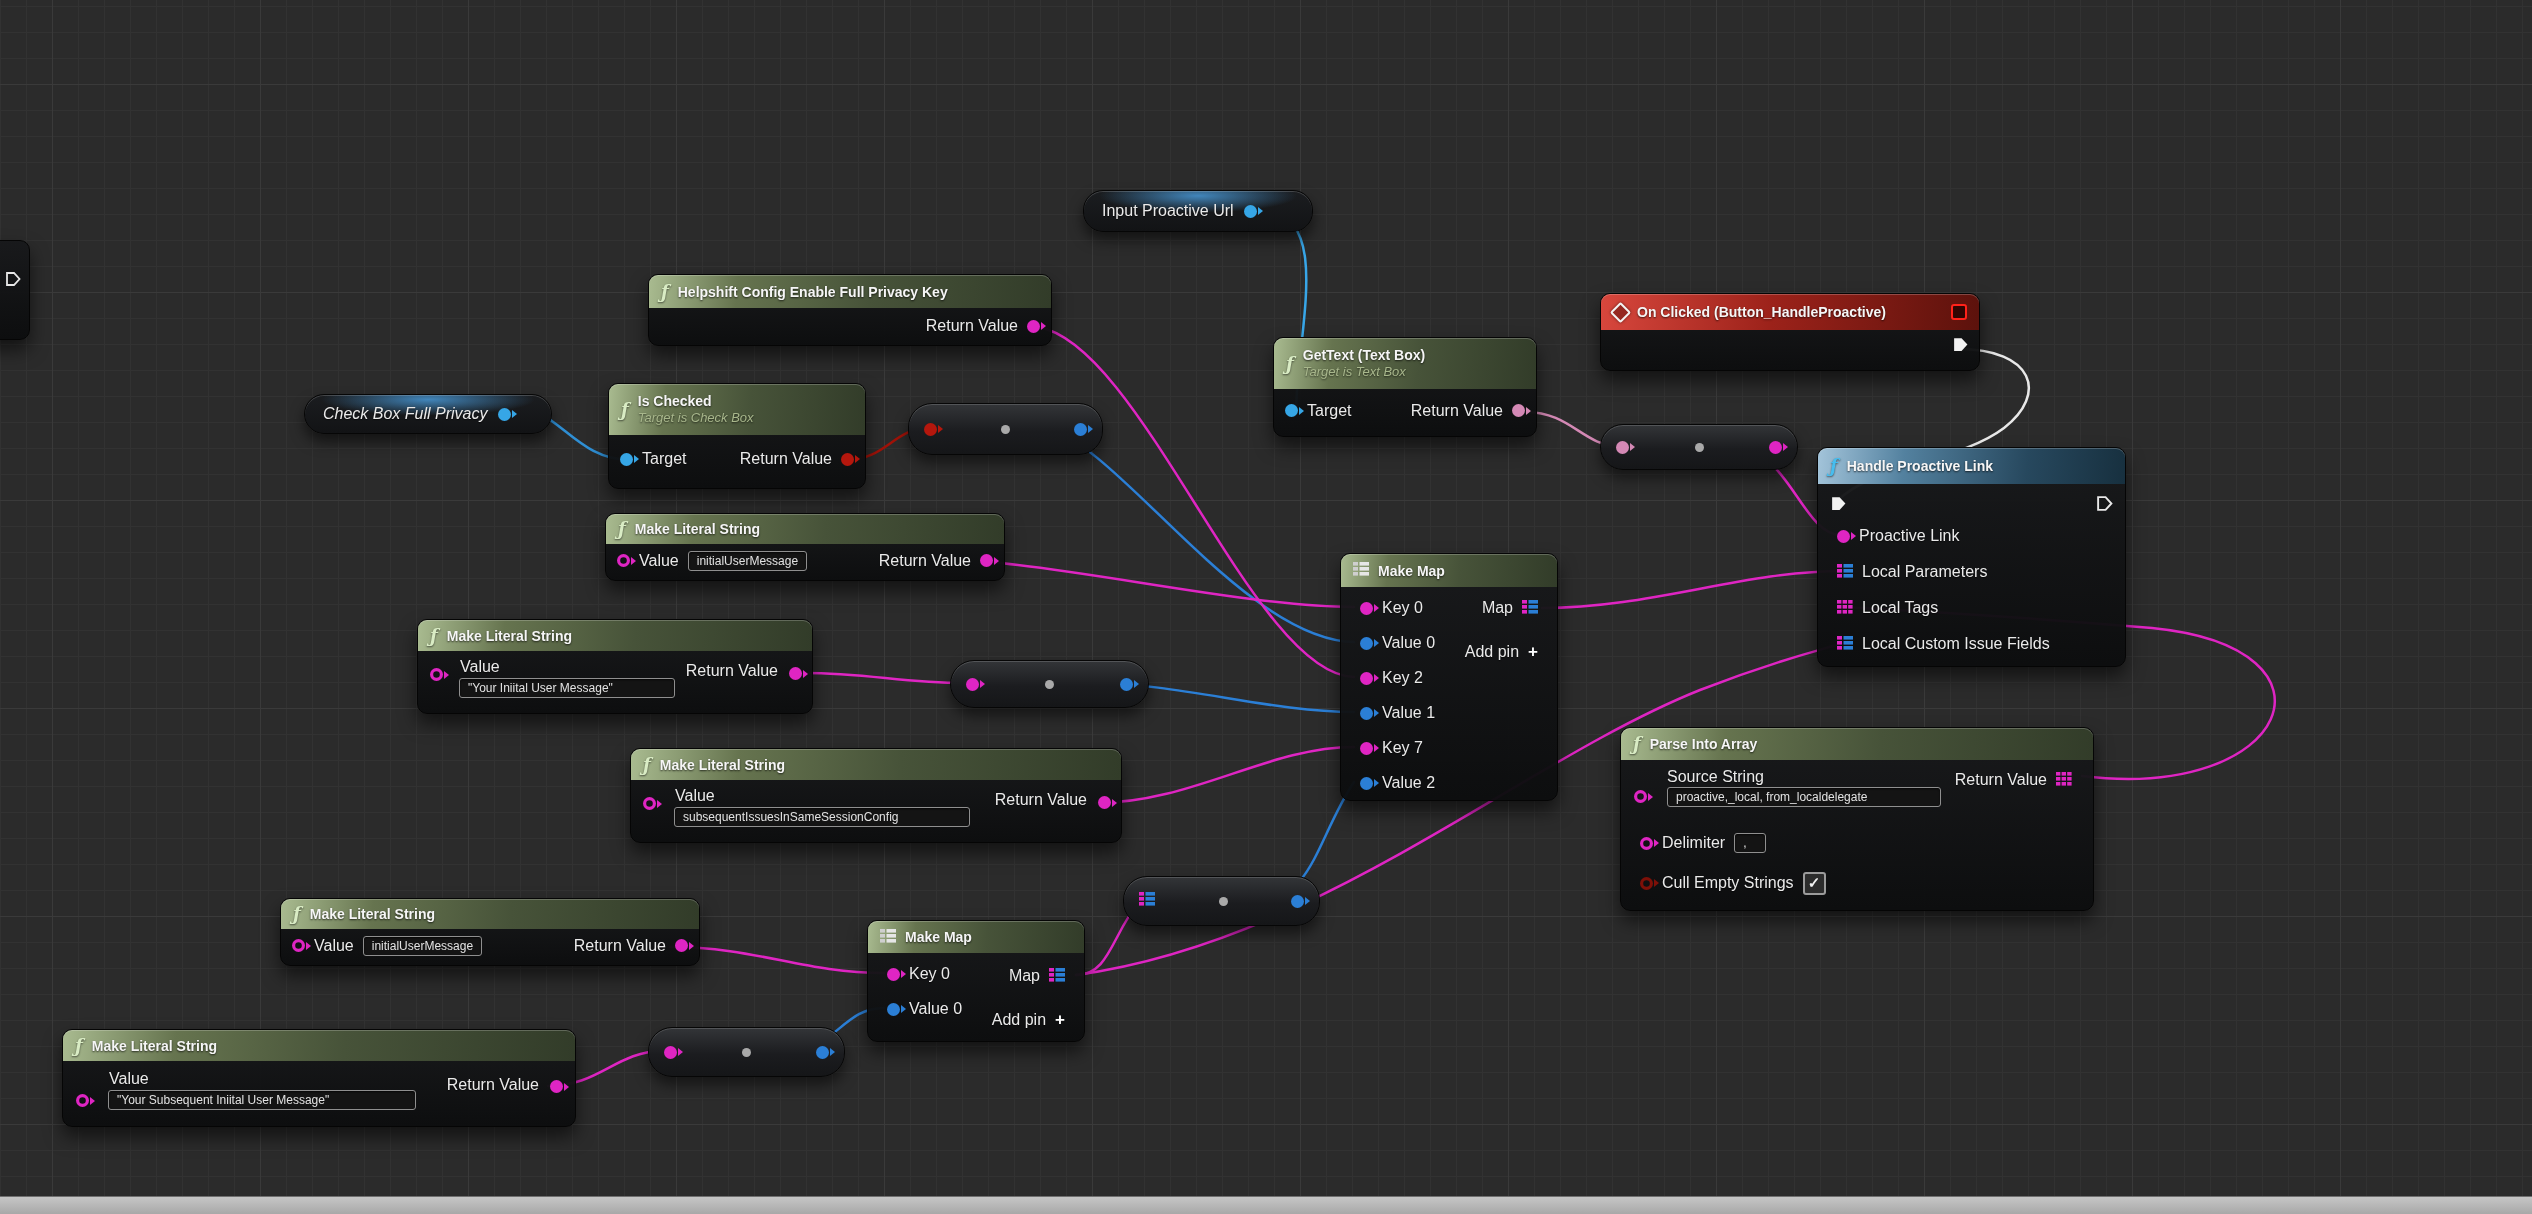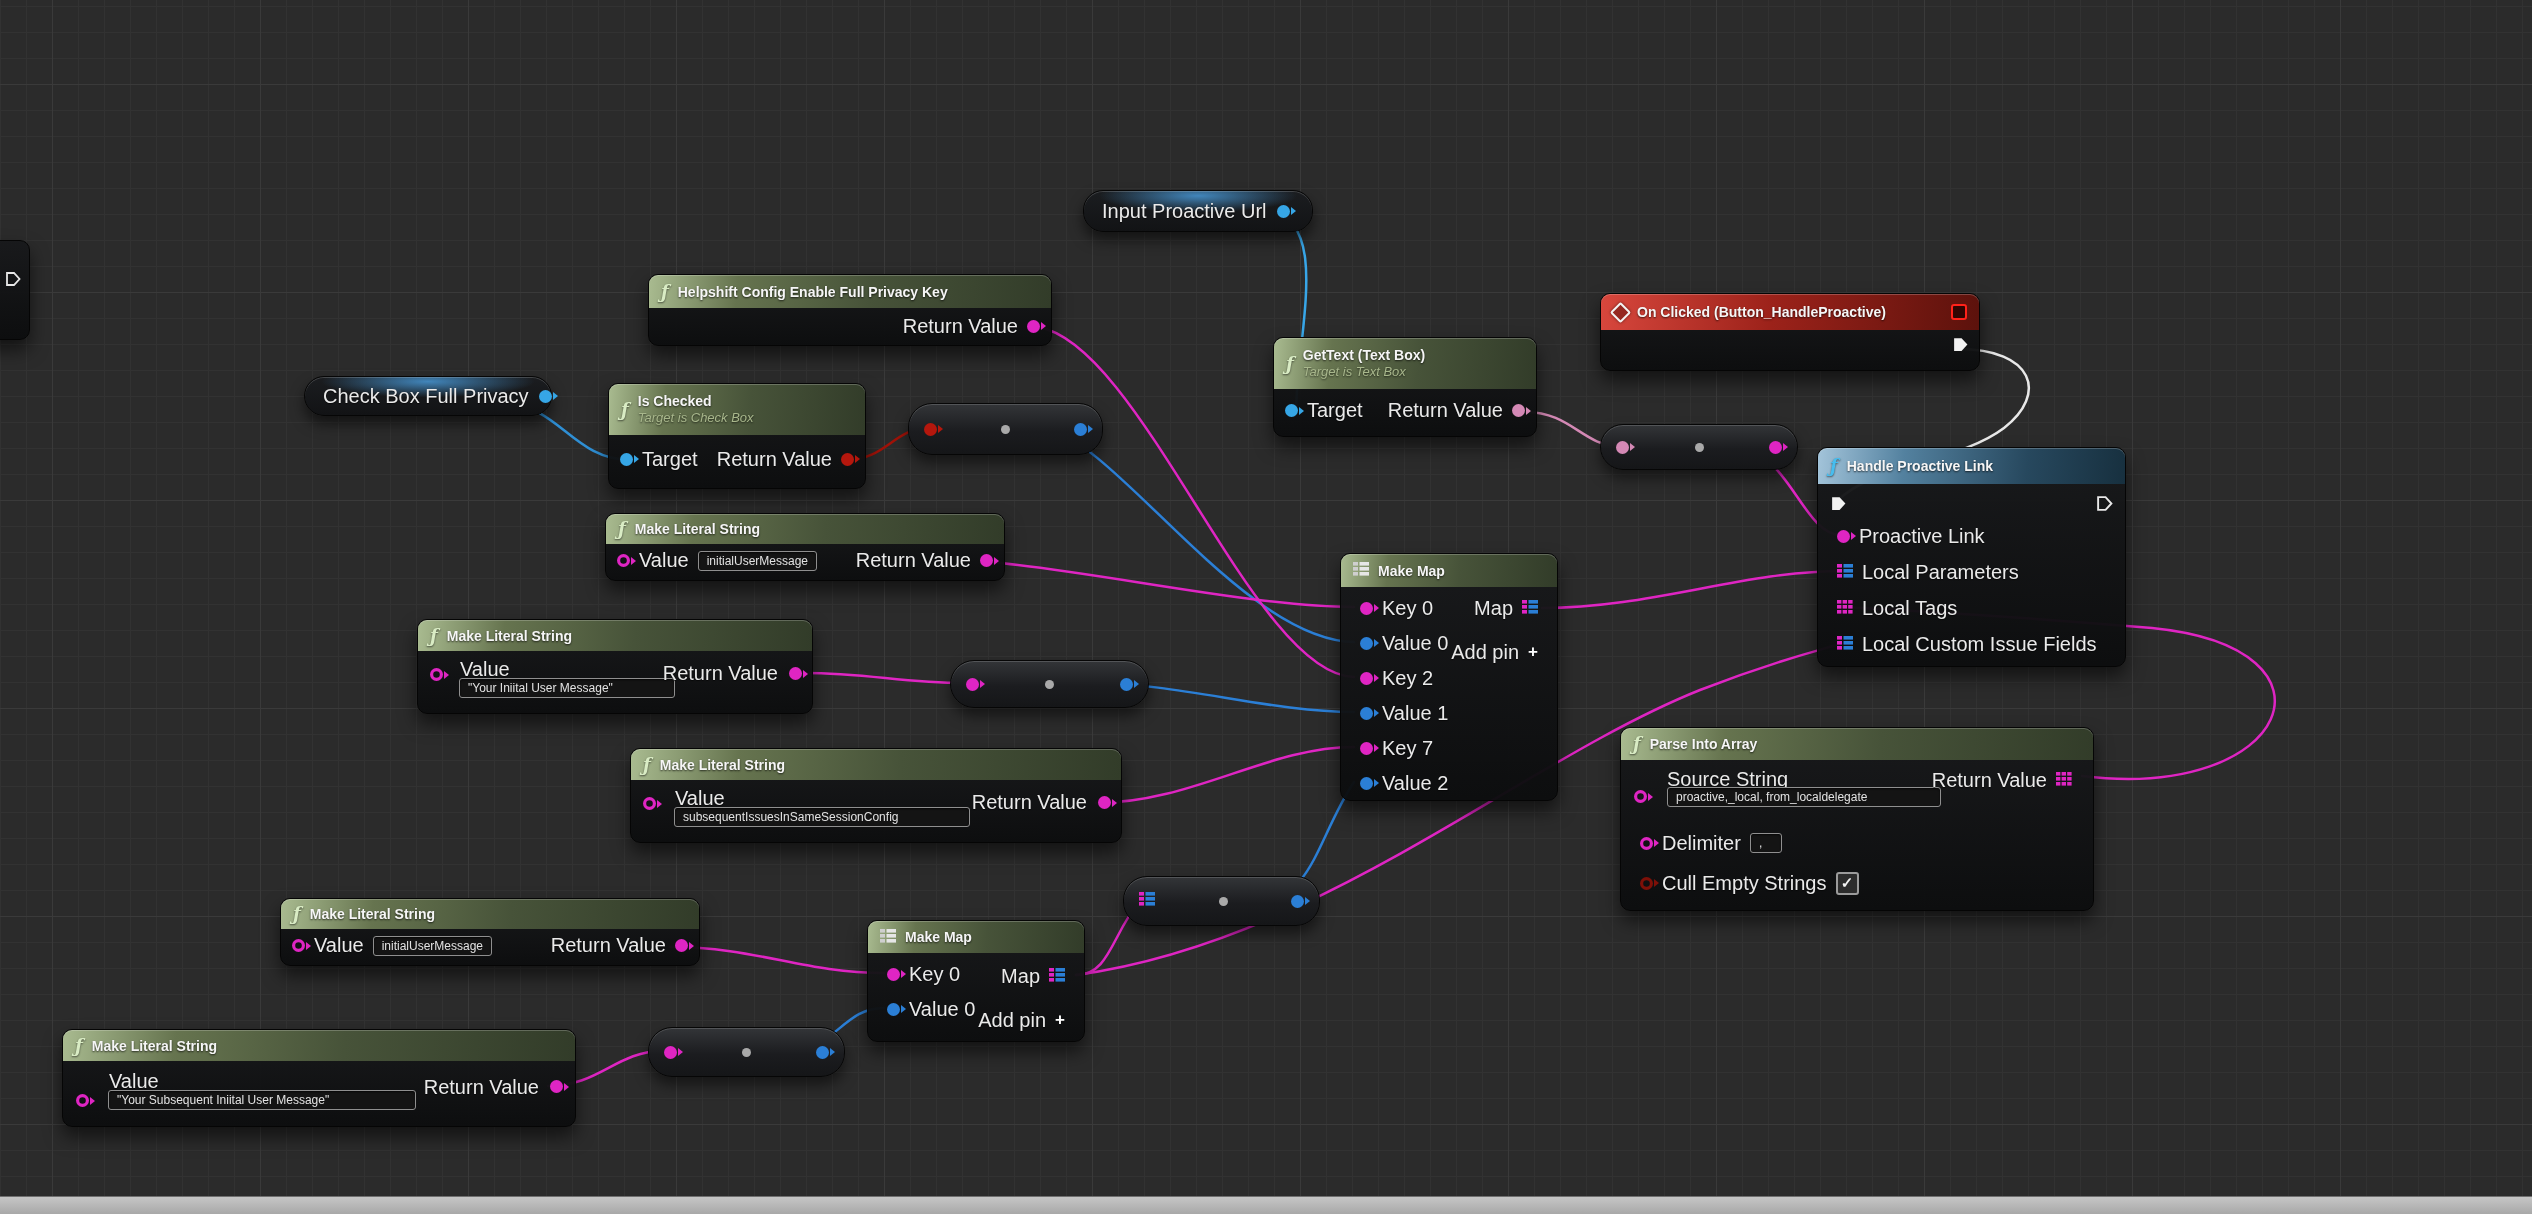--- a/index.html
+++ b/index.html
@@ -36,21 +36,21 @@
   .hdr.blue{background:linear-gradient(95deg,#a3c4da 0%,#53819f 28%,#27485e 68%,#17303f 100%);}
   .title{font-weight:bold;font-size:14px;color:#f6f6f6;text-shadow:0 1px 2px rgba(0,0,0,.7);white-space:nowrap;}
   .hdrcol{display:flex;flex-direction:column;line-height:1.25;}
   .subtitle{font-style:italic;font-size:13px;color:#a8b78c;text-shadow:0 1px 2px rgba(0,0,0,.6);}
   .ficon{
     font-family:"DejaVu Serif",serif;font-style:italic;font-weight:bold;
     font-size:18px;color:#d9ecc4;text-shadow:0 1px 2px rgba(0,0,0,.6);line-height:1;
   }
   .ficon.cyan{color:#47bdee;}
   .row{display:flex;align-items:center;gap:9px;padding:0 11px;}
-  .lbl{color:#eaeaea;font-size:20px;white-space:nowrap;text-shadow:0 1px 1px rgba(0,0,0,.6);}
+  .lbl{color:#eaeaea;font-size:16px;white-space:nowrap;text-shadow:0 1px 1px rgba(0,0,0,.6);}
   .grow{flex:1;}
 
   .pin{position:relative;display:inline-block;width:13px;height:13px;border-radius:50%;background:currentColor;flex:none;}
   .pin::after{
     content:'';position:absolute;left:100%;margin-left:1px;top:50%;transform:translateY(-50%);
     border-top:4px solid transparent;border-bottom:4px solid transparent;border-left:5px solid currentColor;
   }
   .pin.hollow{background:transparent;box-shadow:inset 0 0 0 3.2px currentColor;}
   .p-str{color:#df25c3;} .p-text{color:#d489b5;} .p-obj{color:#36a6e6;}
   .p-val{color:#2b7fd6;} .p-boolb{color:#b5170d;} .p-boold{color:#7e1008;}
@@ -122,21 +122,21 @@
           <path d="M2 2 h7 l5.5 6 -5.5 6 H2 z" fill="none" stroke="#e8e8e8" stroke-width="1.8"></path>
         </svg>
     </span>
   </div>
 
   <div class="pillnode" style="left:1083px;top:190px;width:198px;height:40px;">
     <span class="lbl">Input Proactive Url</span>
     <span class="pin p-obj"></span>
   </div>
 
-  <div class="pillnode" style="left:304px;top:376px;width:216px;height:38px;">
+  <div class="pillnode" style="left:304px;top:394px;width:216px;height:38px;font-style:italic;">
     <span class="lbl">Check Box Full Privacy</span>
     <span class="pin p-obj"></span>
   </div>
 
   <div class="node" style="left:648px;top:274px;width:402px;height:70px;">
     <div class="hdr green">
       <span class="ficon">ƒ</span>
       <span class="title">Helpshift Config Enable Full Privacy Key</span>
     </div>
     <div class="row" style="height:36px;justify-content:flex-end;">

